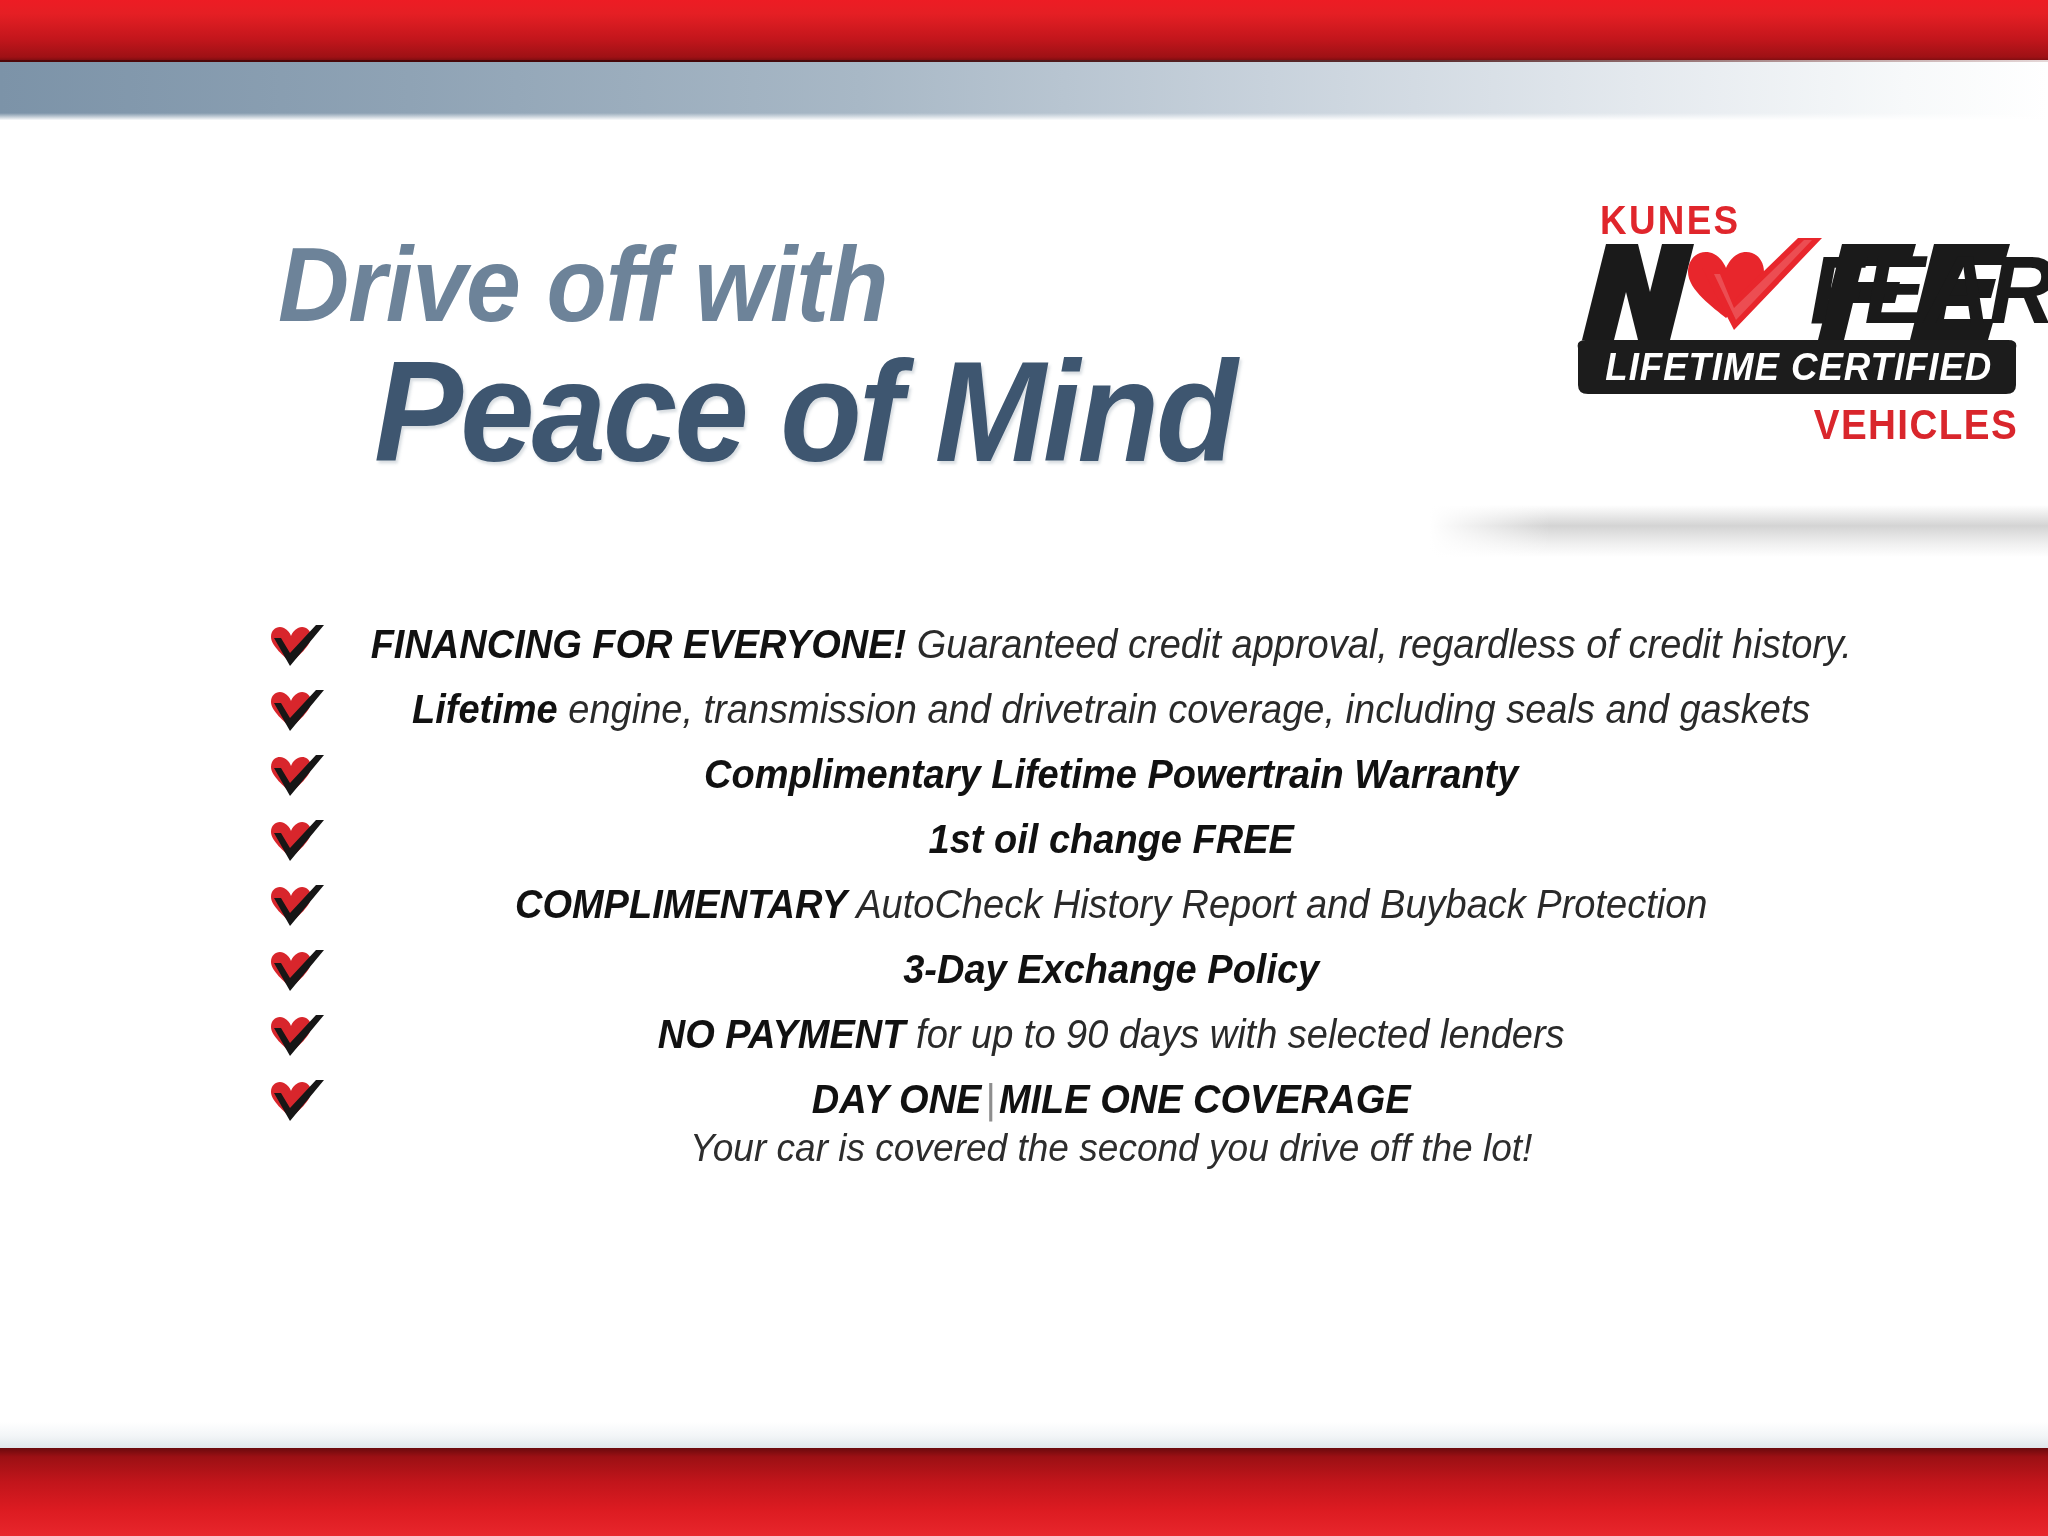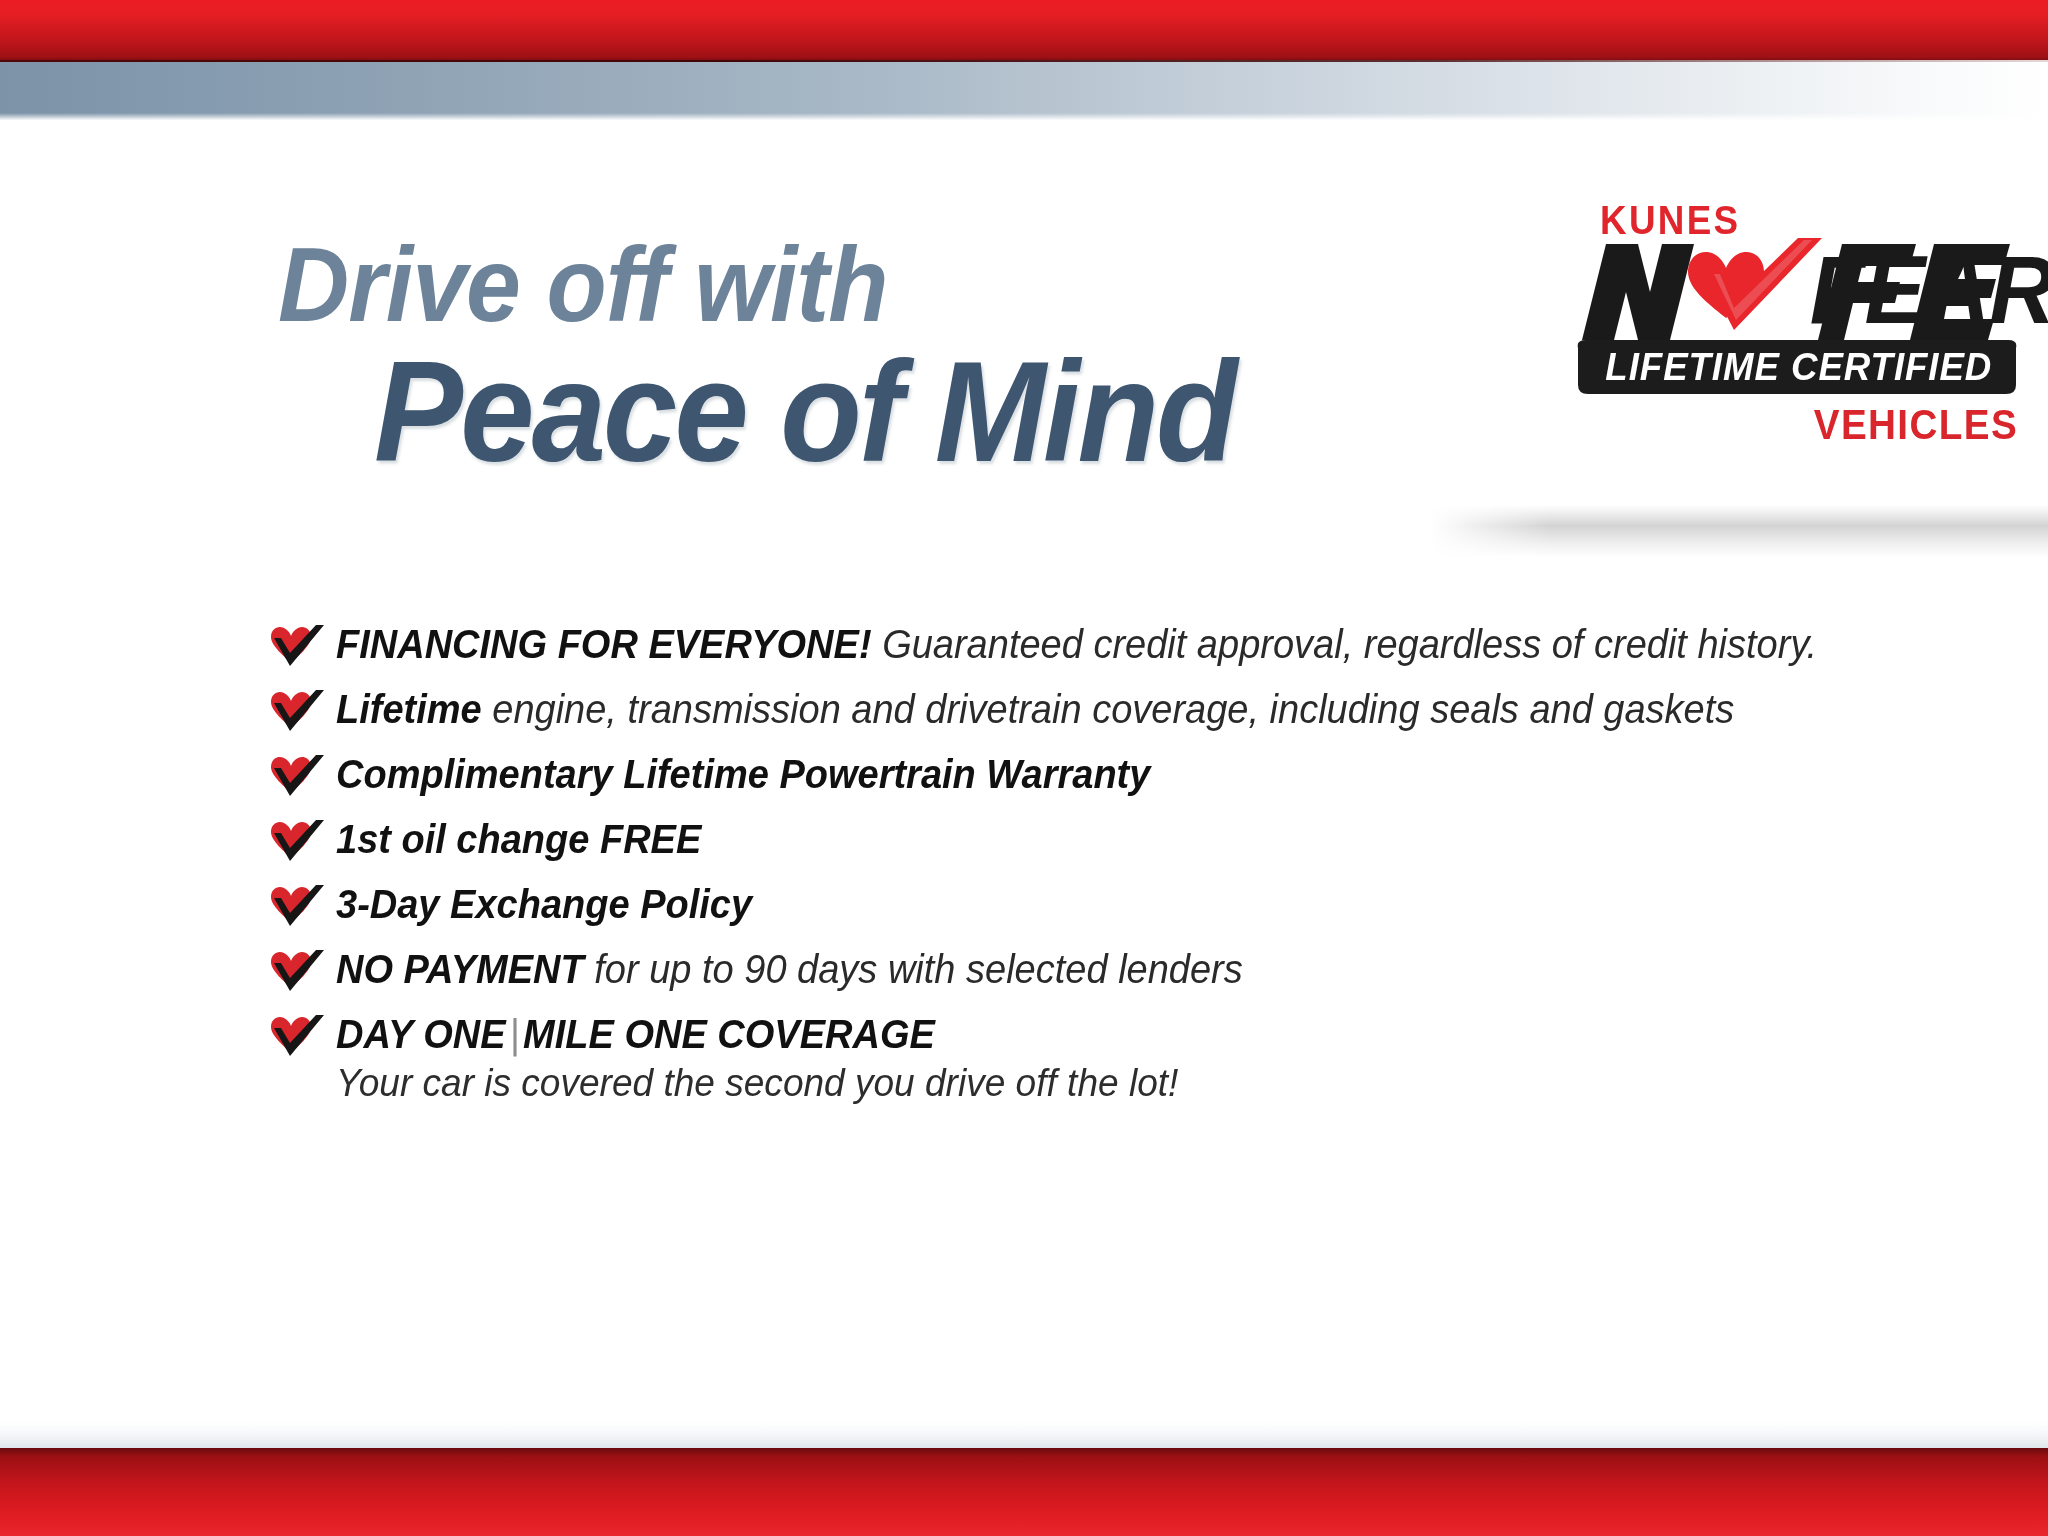--- a/index.html
+++ b/index.html
@@ -118,21 +118,21 @@
   .logo-vehicles {
     position:absolute; right:12px; top:204px;
     font-family:"Liberation Sans Narrow","Liberation Sans", sans-serif;
     font-weight:700; font-size:42px; line-height:42px;
     letter-spacing:1.5px; color:#d9262c;
     transform:scaleX(.92); transform-origin:right center;
   }
 
   
   .benefits {
-    position:absolute; left:268px; top:620px; width:1700px;
+    position:absolute; left:268px; top:620px; width:1700px;text-align:center;
   }
   .benefit {
     position:relative;
     min-height:64px;
     padding-left:68px;
     margin-bottom:1px;
   }
   .benefit-icon {
     position:absolute; left:0; top:4px;
     width:58px; height:44px;
@@ -263,20 +263,29 @@
       <span class="benefit-icon">
         <svg width="58" height="44" viewBox="0 0 58 44" xmlns="http://www.w3.org/2000/svg">
           <path d="M3 13 C3 5 10 1 16 4 C20 6 22 9 23 12 C24 9 26 6 30 4 C36 1 43 5 43 13 C43 22 29 33 23 39 C17 33 3 22 3 13 Z" fill="#d8262c"></path>
           <path d="M6 14 L22 42 L56 1 L48 1 L22 29 L13 14 Z" fill="#161616"></path>
         </svg>
       </span>
       <div class="benefit-line"><span class="b-strong">1st oil change FREE</span><span class="b-reg"></span></div>
     </div>
 
 
+    <div class="benefit">
+      <span class="benefit-icon">
+        <svg width="58" height="44" viewBox="0 0 58 44" xmlns="http://www.w3.org/2000/svg">
+          <path d="M3 13 C3 5 10 1 16 4 C20 6 22 9 23 12 C24 9 26 6 30 4 C36 1 43 5 43 13 C43 22 29 33 23 39 C17 33 3 22 3 13 Z" fill="#d8262c"></path>
+          <path d="M6 14 L22 42 L56 1 L48 1 L22 29 L13 14 Z" fill="#161616"></path>
+        </svg>
+      </span>
+      <div class="benefit-line"><span class="b-strong">COMPLIMENTARY</span> <span class="b-reg">AutoCheck History Report and Buyback Protection</span></div>
+    </div>
 
     <div class="benefit">
       <span class="benefit-icon">
         <svg width="58" height="44" viewBox="0 0 58 44" xmlns="http://www.w3.org/2000/svg">
           <path d="M3 13 C3 5 10 1 16 4 C20 6 22 9 23 12 C24 9 26 6 30 4 C36 1 43 5 43 13 C43 22 29 33 23 39 C17 33 3 22 3 13 Z" fill="#d8262c"></path>
           <path d="M6 14 L22 42 L56 1 L48 1 L22 29 L13 14 Z" fill="#161616"></path>
         </svg>
       </span>
       <div class="benefit-line"><span class="b-strong">3-Day Exchange Policy</span><span class="b-reg"></span></div>
     </div>

